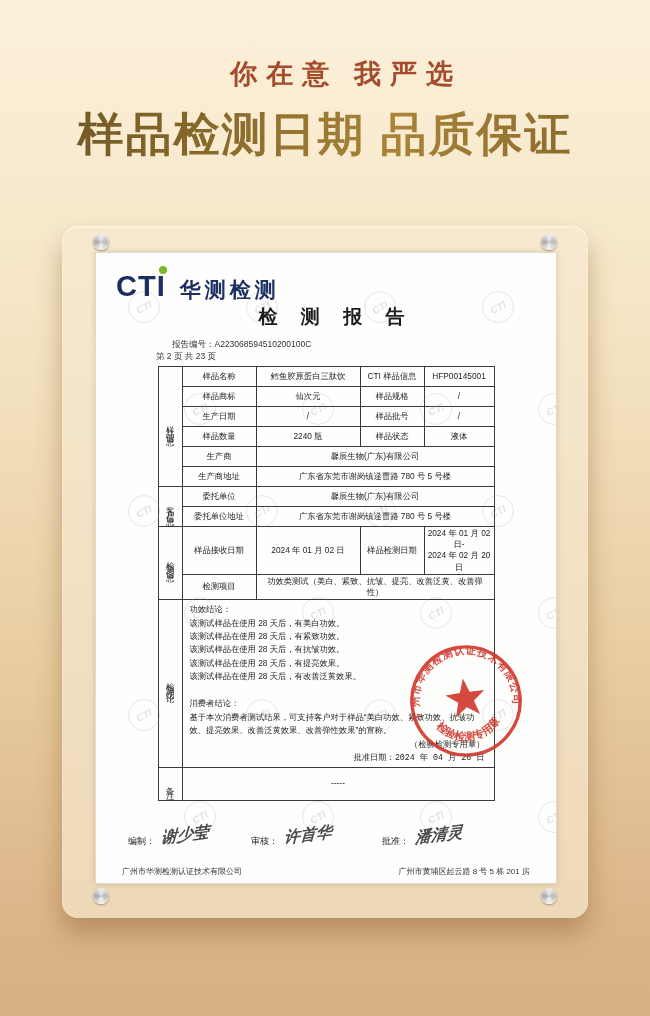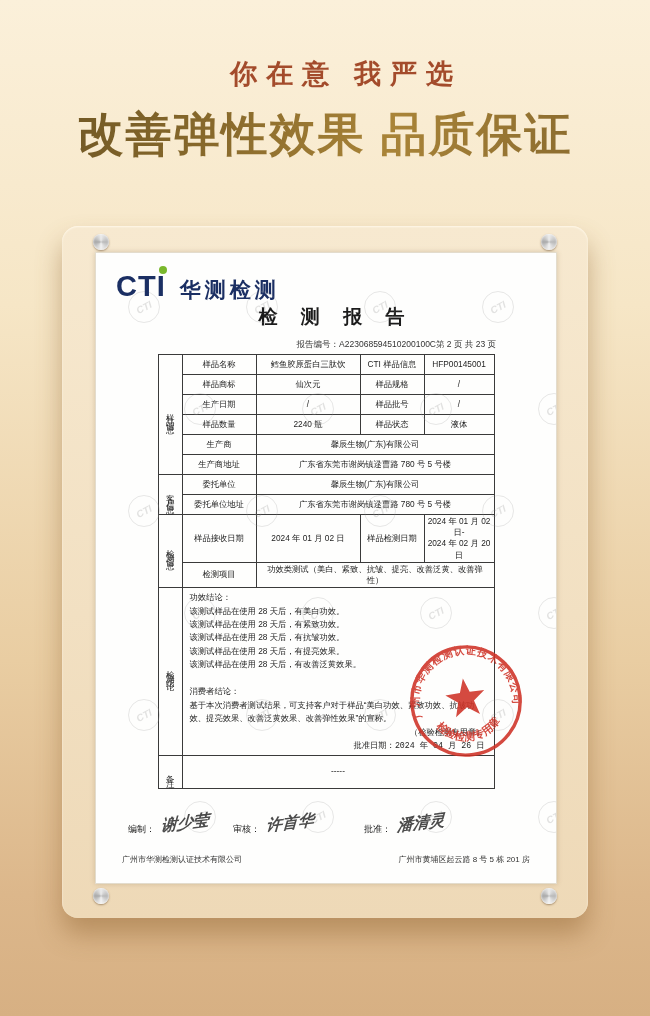--- a/index.html
+++ b/index.html
@@ -38,22 +38,22 @@
   
   .wm{position:absolute;width:30px;height:30px;border:1.5px solid rgba(145,145,145,.22);
       border-radius:50%;display:flex;align-items:center;justify-content:center;pointer-events:none;}
   .wm span{font-size:10px;font-weight:700;color:rgba(145,145,145,.25);transform:rotate(-28deg);font-style:italic;}
   
   .logo-row{display:flex;align-items:flex-end;margin:16px 0 0 20px;height:32px;}
   .cti{position:relative;font-size:29px;font-weight:800;color:#1b2f63;line-height:1;letter-spacing:1px;}
   .cti .dot{position:absolute;right:-1px;top:-6px;width:8px;height:8px;border-radius:50%;background:#7ab82c;}
   .cn-name{font-size:21px;font-weight:700;color:#1b2f63;margin-left:14px;letter-spacing:4px;line-height:1.1;}
   .doc-title{text-align:center;font-size:19px;font-weight:700;color:#1c1c1c;letter-spacing:9px;margin-top:3px;padding-left:20px;}
-  .meta-row{width:340px;margin:9px auto 3px auto;display:flex;justify-content:flex-end;
-            font-size:8.5px;color:#333;}
+  .meta-row{width:340px;margin:9px auto 3px auto;display:flex;justify-content:space-between;
+            font-size:8.5px;color:#333;flex-direction:column;}
   .meta-row .left{padding-left:16px;}
   
   table.rpt{width:336px;margin:0 auto;border-collapse:collapse;table-layout:fixed;}
   .rpt td{border:1px solid #3a3a3a;font-size:8.3px;color:#1d1d1d;text-align:center;
           padding:1px 3px;height:17px;white-space:pre-line;line-height:1.35;}
   col.c0{width:24px}col.c1{width:74px}col.c2{width:104px}col.c3{width:64px}col.c4{width:70px}
   .rpt td.grp{writing-mode:vertical-rl;text-orientation:upright;letter-spacing:4px;
               font-size:8.5px;padding:2px 0;}
   .rpt td.note{height:30px;}
   .rpt td.concl-cell{text-align:left;vertical-align:top;padding:3px 7px;}
@@ -66,30 +66,30 @@
   .stamp text{fill:#cf3226;font-weight:700;}
   .stamp .ring{font-size:10.5px;letter-spacing:1px;}
   .stamp .btm{font-size:11px;}
   
   .sig-row{width:396px;margin:24px auto 0 auto;display:flex;align-items:flex-end;}
   .sig{display:flex;align-items:flex-end;}
   .sig .lbl{font-size:9px;color:#222;}
   .sig .name{font-size:16px;font-weight:700;color:#2c2c2c;font-style:italic;
              transform:rotate(-7deg) skewX(-10deg);margin:0 4px 2px 6px;opacity:.85;
              font-family:"DejaVu Serif","Liberation Serif",serif;}
-  .sig1{margin-right:20px}.sig2{margin-right:46px}
+  .sig1{margin-right:38px}.sig2{margin-right:46px}
   .auth-line{width:396px;margin:8px auto 0 auto;text-align:right;font-size:9px;color:#222;padding-right:18px;box-sizing:border-box;}
   .company-row{width:408px;margin:18px auto 0 auto;display:flex;justify-content:space-between;
                font-size:8px;color:#333;}
 </style>
 </head>
 <body>
 
 <div class="tagline">你在意 我严选</div>
-<div class="headline">改善弹性效果 品质保证</div>
+<div class="headline">样品检测日期 品质保证</div>
 
 <div class="frame">
   <div class="screw tl"></div>
   <div class="screw tr"></div>
   <div class="screw bl"></div>
   <div class="screw br"></div>
 
   <div class="paper">
     <div id="wm-layer">
         <div class="wm" style="left: 32px; top: 38px;">

